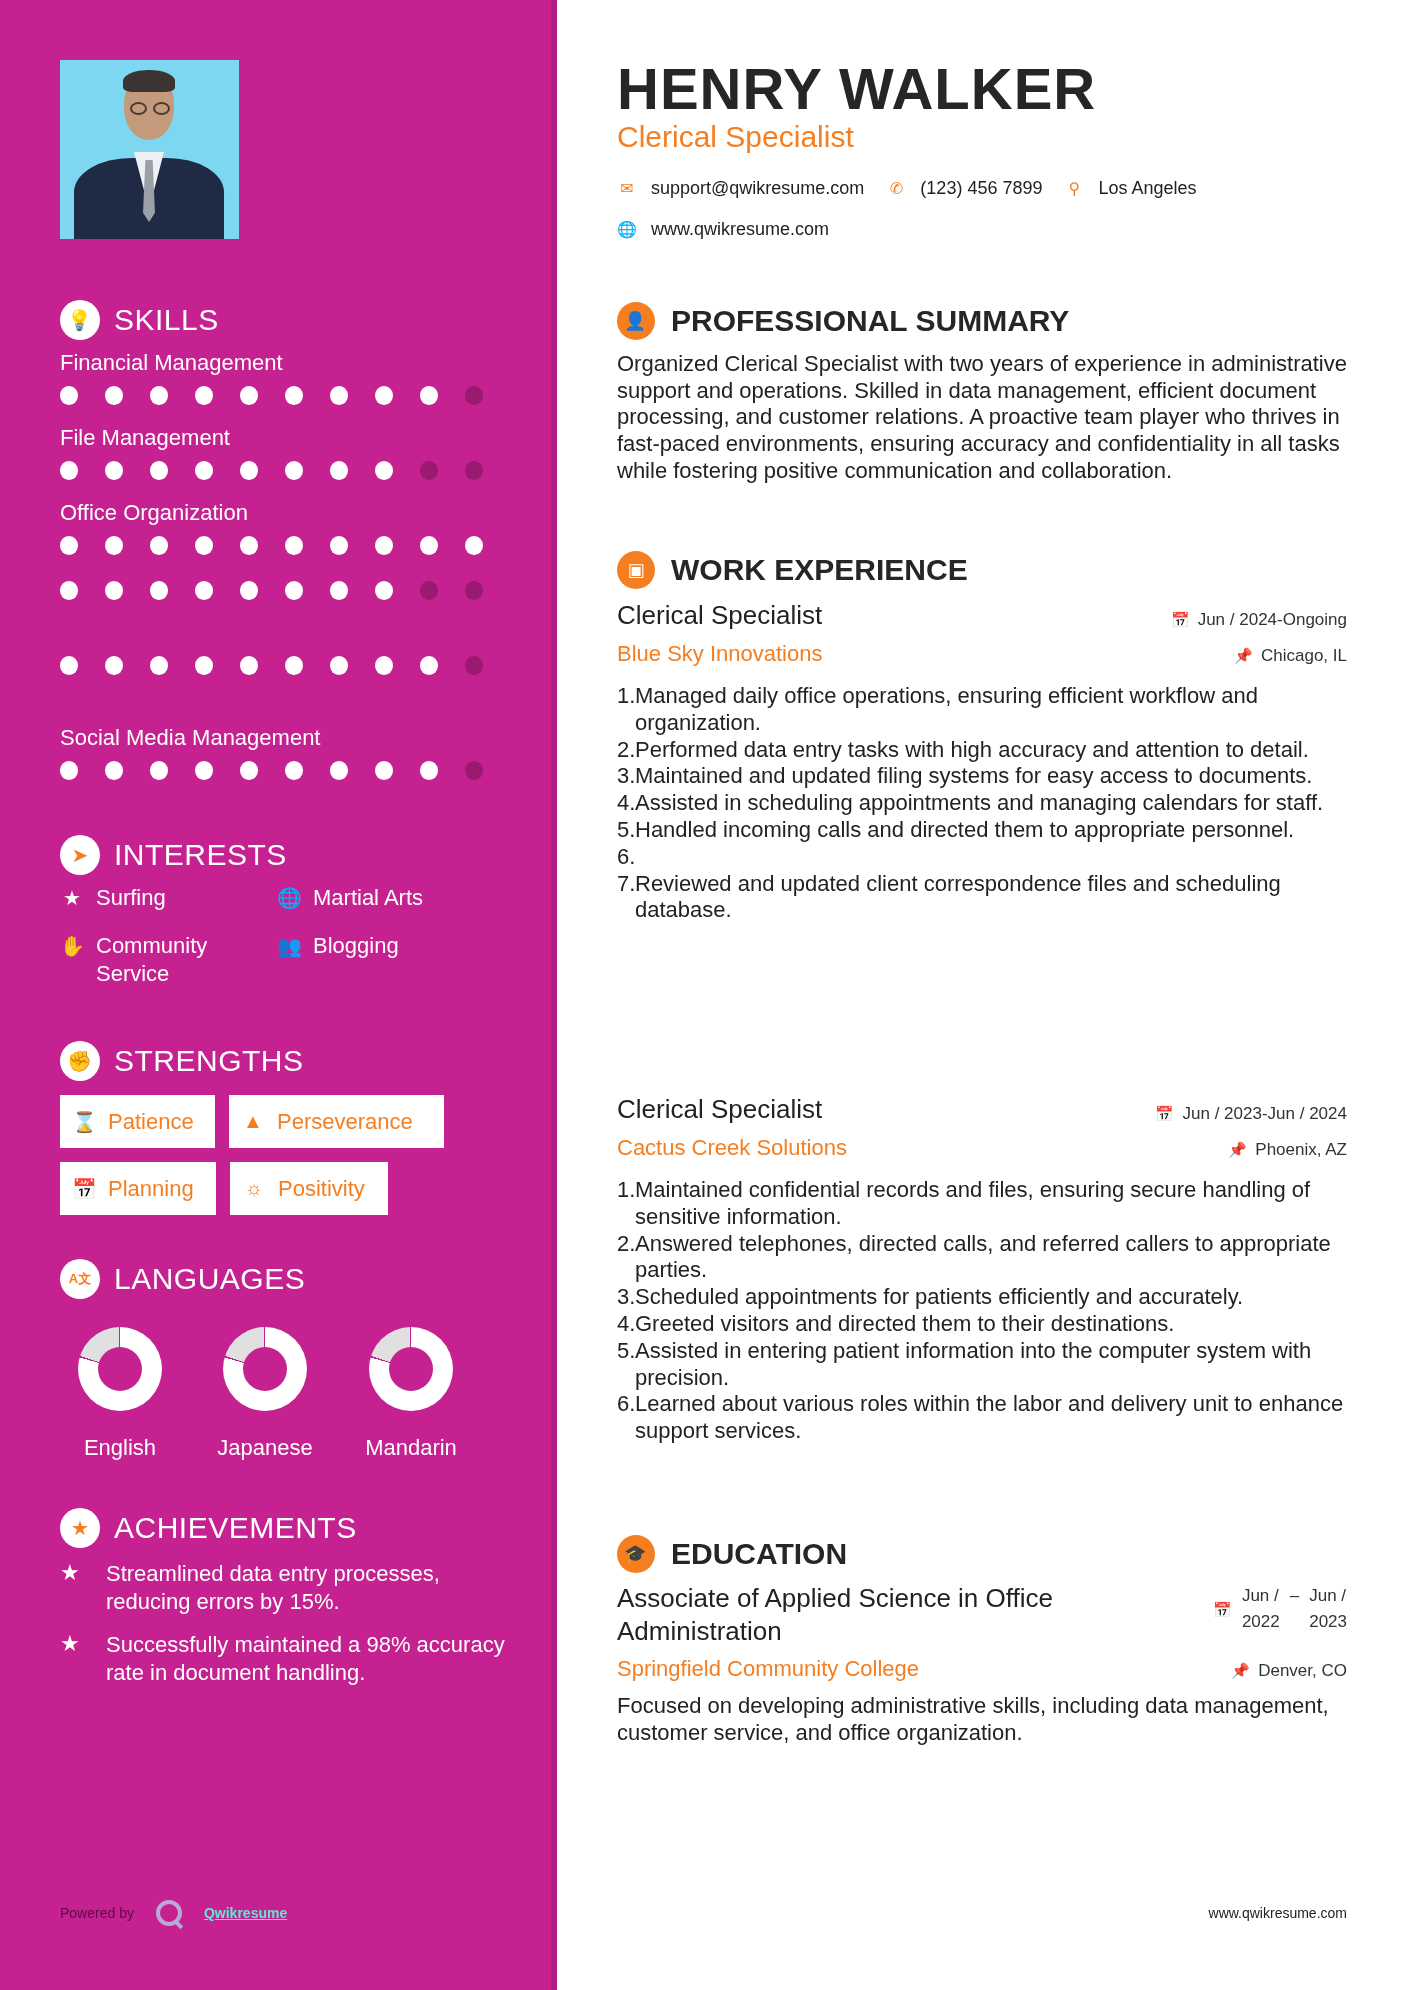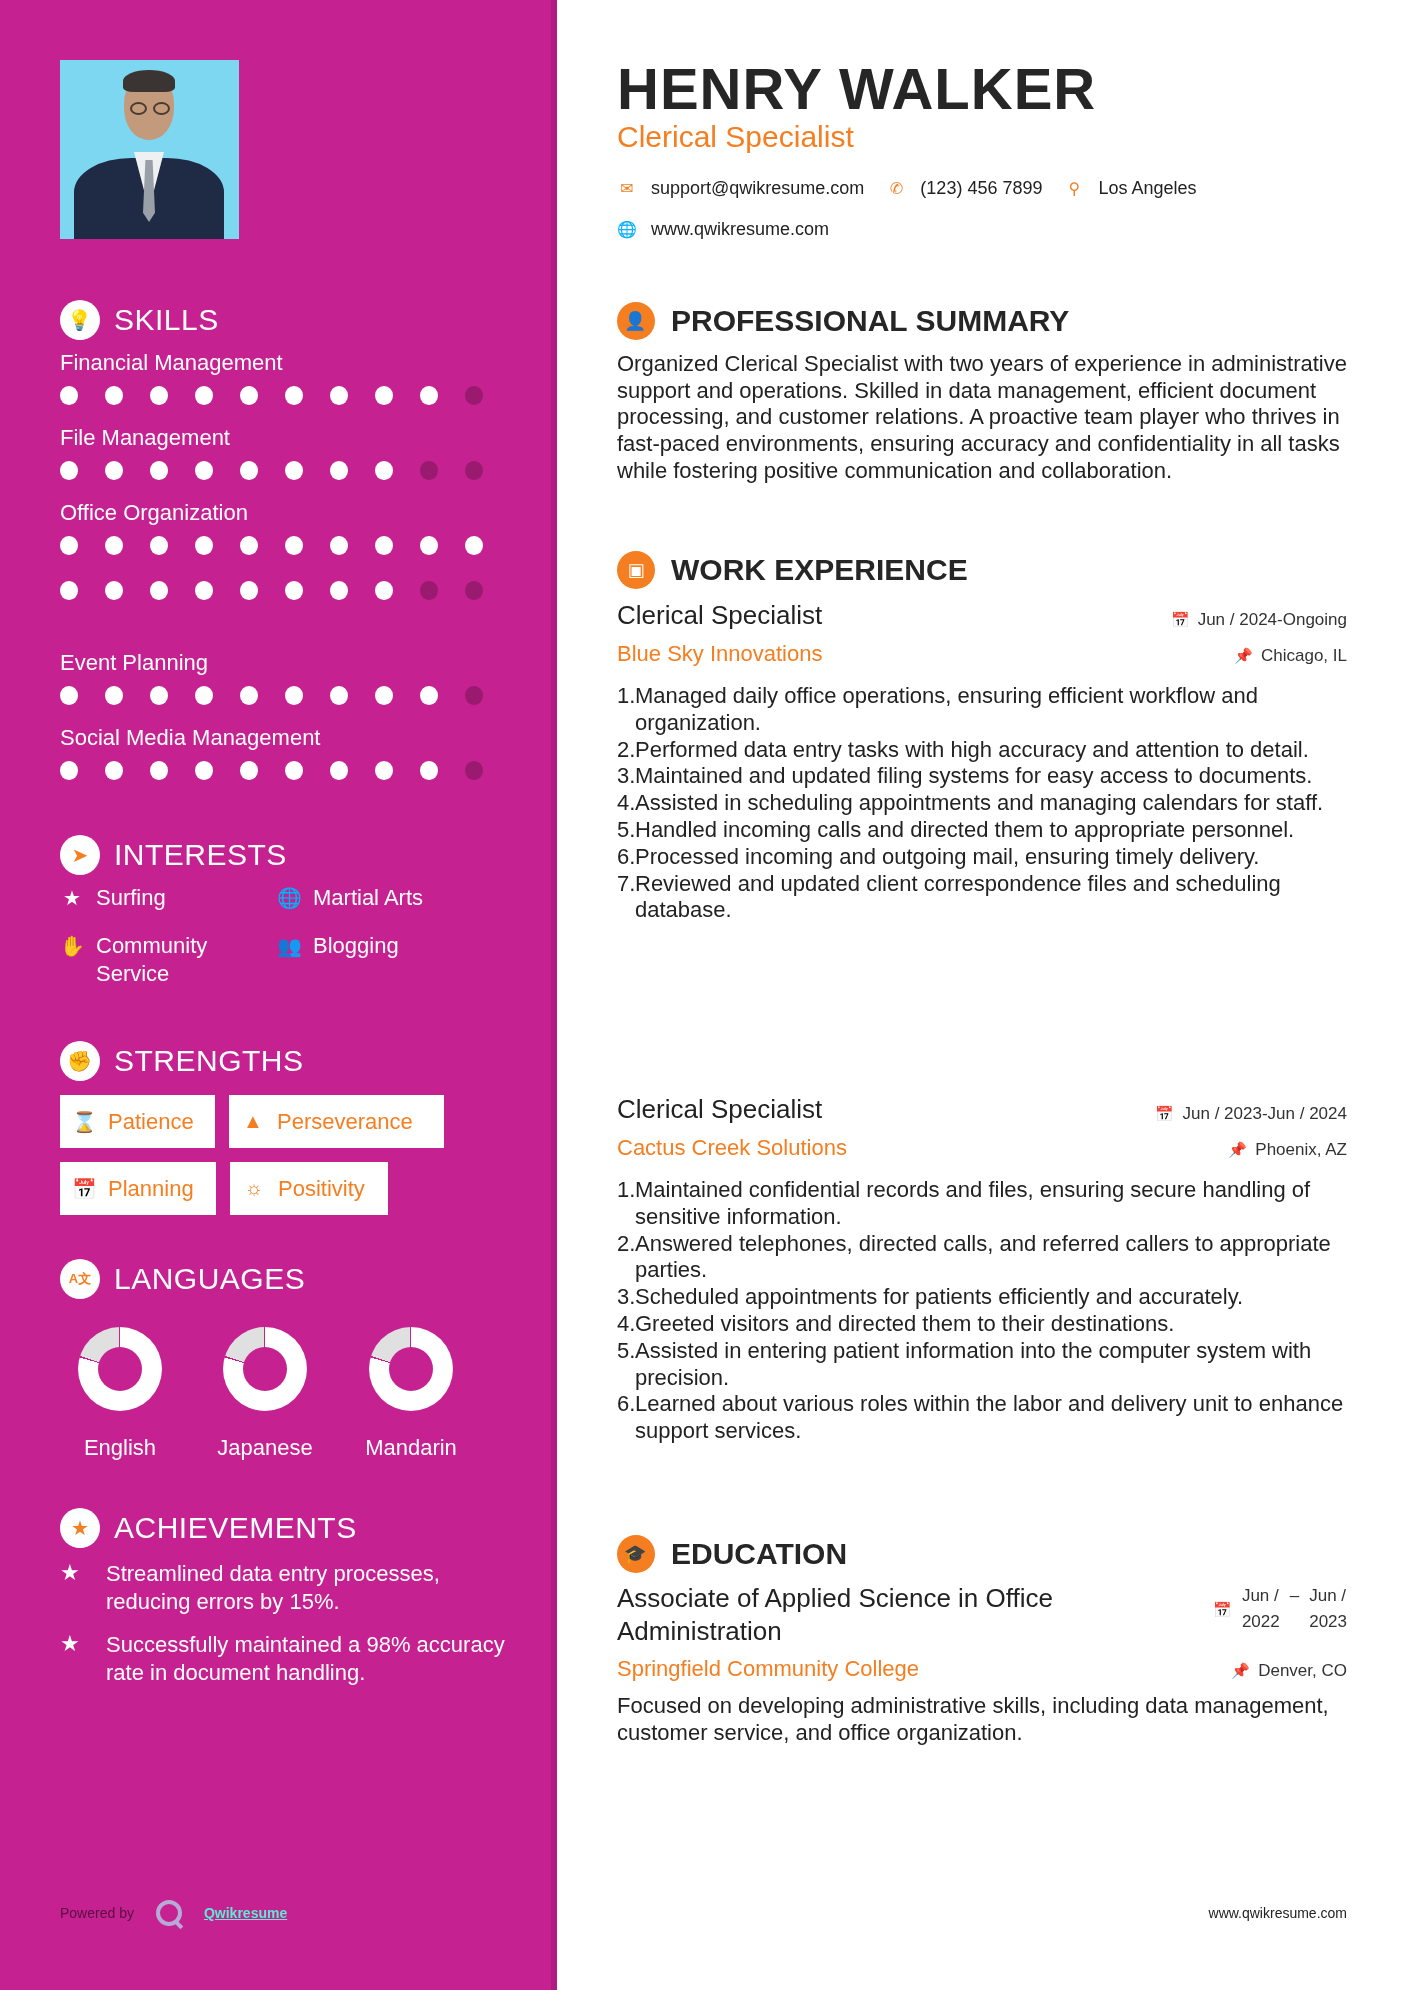--- a/index.html
+++ b/index.html
@@ -150,21 +150,20 @@
           <span class="dot"></span>
           <span class="dot"></span>
           <span class="dot"></span>
           <span class="dot"></span>
           <span class="dot"></span>
           <span class="dot off"></span>
           <span class="dot off"></span>
         </div>
       </div>
       <div class="skill" style="top: 650px;">
-        <div class="skill-name">Event Planning</div>
         <div class="dots">
           <span class="dot"></span>
           <span class="dot"></span>
           <span class="dot"></span>
           <span class="dot"></span>
           <span class="dot"></span>
           <span class="dot"></span>
           <span class="dot"></span>
           <span class="dot"></span>
           <span class="dot"></span>
@@ -329,21 +328,20 @@
       <li>
         <span class="n">4.</span>
         <span>Assisted in scheduling appointments and managing calendars for staff.</span>
       </li>
       <li>
         <span class="n">5.</span>
         <span>Handled incoming calls and directed them to appropriate personnel.</span>
       </li>
       <li>
         <span class="n">6.</span>
-        <span>Processed incoming and outgoing mail, ensuring timely delivery.</span>
       </li>
       <li>
         <span class="n">7.</span>
         <span>Reviewed and updated client correspondence files and scheduling database.</span>
       </li>
     </ol>
 
   <div class="job-title" style="top:1094px">Clerical Specialist</div>
   <div class="meta" style="top:1104px">
     <span class="ic">📅</span>

